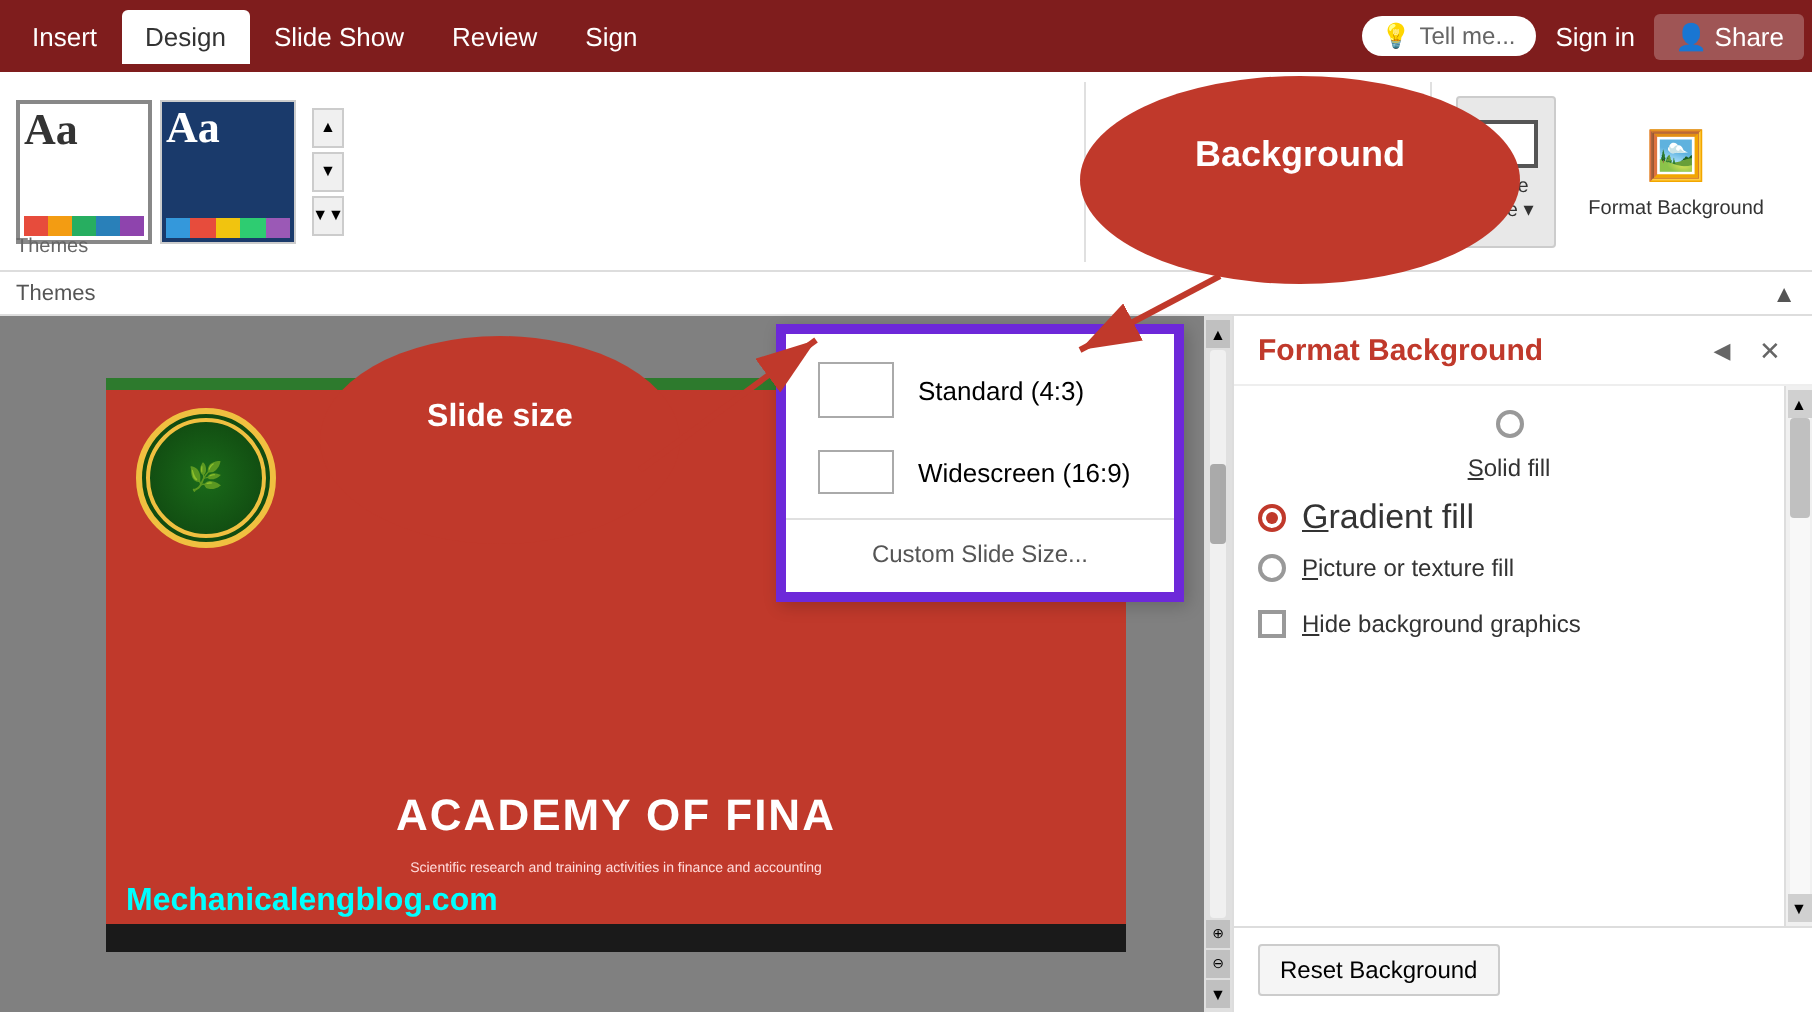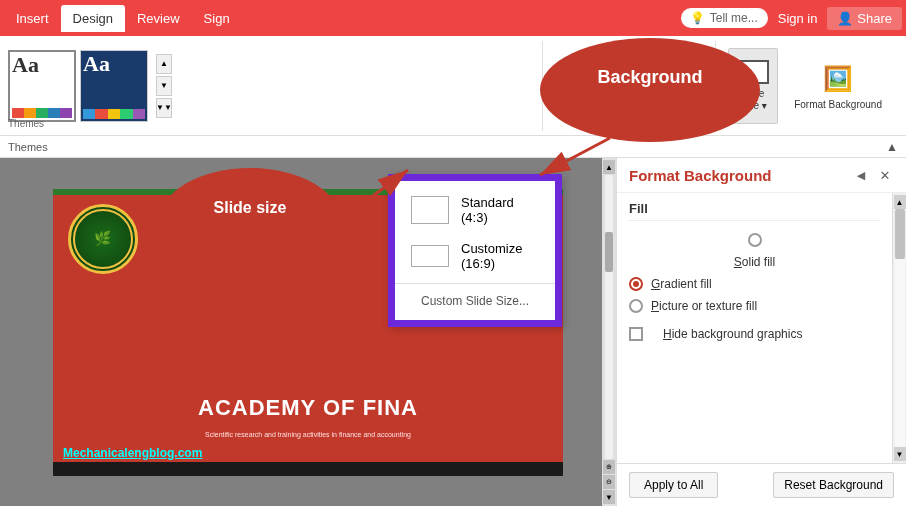--- a/index.html
+++ b/index.html
@@ -13,23 +13,24 @@
     
     .arrows-overlay { position: absolute; top: 0; left: 0; width: 100%; height: 100%; pointer-events: none; z-index: 150; }
 
     
     .ul { text-decoration: underline; }
   </style>
 </head>
 <body>
 
 <div class="ribbon">
-  <div style="display:flex; align-items:center; background:#ef4444; height:36px; padding:0 4px;">
+  <div style="display:flex; align-items:center; background:#7f1d1d; height:36px; padding:0 4px;">
     <div class="ribbon-tab" style="font-size:13px;color:white;padding:6px 12px;cursor:pointer;">Insert</div>
     <div class="ribbon-tab active" style="font-size:13px;padding:6px 12px;cursor:pointer;background:white;color:#333;border-radius:3px 3px 0 0;">Design</div>
+    <div class="ribbon-tab" style="font-size:13px;color:white;padding:6px 12px;cursor:pointer;">Slide Show</div>
     <div class="ribbon-tab" style="font-size:13px;color:white;padding:6px 12px;cursor:pointer;">Review</div>
     <div class="ribbon-tab" style="font-size:13px;color:white;padding:6px 12px;cursor:pointer;">Sign</div>
     <div style="flex:1;"></div>
     <div style="display:flex;align-items:center;background:white;border-radius:12px;padding:3px 10px;gap:4px;font-size:12px;color:#666;cursor:text;">
       <span>💡</span>
       <span>Tell me...</span>
     </div>
     <div style="color:white;font-size:13px;padding:4px 10px;cursor:pointer;">Sign in</div>
     <div style="color:white;font-size:13px;padding:4px 10px;cursor:pointer;background:rgba(255,255,255,0.25);border-radius:3px;">
       <span>👤</span>
@@ -116,96 +117,94 @@
     <div style="width:510px;height:287px;background:#c0392b;position:relative;overflow:hidden;">
       <div style="position:absolute;top:0;left:0;right:0;height:6px;background:#2d7a2d;"></div>
 
       <div style="position:absolute;top:15px;left:15px;width:70px;height:70px;border-radius:50%;border:3px solid #f0c040;background:radial-gradient(circle,#1a6b1a 0%,#0d3d0d 100%);display:flex;align-items:center;justify-content:center;overflow:hidden;">
         <div style="width:60px;height:60px;border-radius:50%;border:2px solid #f0c040;display:flex;align-items:center;justify-content:center;">
           <div style="color:#f0c040;font-size:14px;text-align:center;line-height:1.2;">🌿</div>
         </div>
       </div>
       <div style="position:absolute;bottom:55px;left:0;right:0;text-align:center;color:white;font-size:22px;font-weight:900;letter-spacing:1px;">ACADEMY OF FINA</div>
       <div style="position:absolute;bottom:38px;left:0;right:0;text-align:center;color:#ffdddd;font-size:7px;">Scientific research and training activities in finance and accounting</div>
-      <div style="position:absolute;bottom:16px;left:10px;color:#00ffff;font-size:12px;font-weight:bold;text-decoration:underline;">Mechanicalengblog.com</div>
+      <div style="position:absolute;bottom:16px;left:10px;color:#00ffff;font-size:16px;font-weight:bold;">Mechanicalengblog.com</div>
       <div style="position:absolute;bottom:0;left:0;right:0;height:14px;background:#1a1a1a;"></div>
     </div>
 
     <div style="position:absolute;right:0;top:0;bottom:0;width:14px;background:#e0e0e0;display:flex;flex-direction:column;align-items:center;padding:2px 1px;gap:1px;">
       <div style="width:12px;height:14px;background:#c0c0c0;cursor:pointer;display:flex;align-items:center;justify-content:center;font-size:8px;">▲</div>
       <div style="flex:1;background:#f0f0f0;width:8px;border-radius:2px;position:relative;">
         <div style="position:absolute;top:20%;width:8px;height:40px;background:#aaa;border-radius:2px;left:0;"></div>
       </div>
       <div style="width:12px;height:14px;background:#c0c0c0;cursor:pointer;display:flex;align-items:center;justify-content:center;font-size:7px;">⊕</div>
       <div style="width:12px;height:14px;background:#c0c0c0;cursor:pointer;display:flex;align-items:center;justify-content:center;font-size:7px;">⊖</div>
       <div style="width:12px;height:14px;background:#c0c0c0;cursor:pointer;display:flex;align-items:center;justify-content:center;font-size:8px;">▼</div>
     </div>
   </div>
 
-  <div style="position:absolute;top:16px;left:388px;background:white;border:7px solid #6d28d9;box-shadow:2px 2px 8px rgba(0,0,0,0.2);z-index:100;width:174px;padding:6px 0;">
+  <div style="position:absolute;top:4px;left:388px;background:white;border:5px solid #6d28d9;box-shadow:2px 2px 8px rgba(0,0,0,0.2);z-index:100;width:204px;padding:6px 0;">
     <div style="display:flex;align-items:center;padding:8px 16px;cursor:pointer;gap:12px;font-size:13px;">
       <div style="width:38px;height:28px;border:1px solid #aaa;background:white;flex-shrink:0;"></div>
       <span>Standard (4:3)</span>
     </div>
     <div style="display:flex;align-items:center;padding:8px 16px;cursor:pointer;gap:12px;font-size:13px;">
       <div style="width:38px;height:22px;border:1px solid #aaa;background:white;flex-shrink:0;"></div>
-      <span>Customize (16:9)</span>
+      <span>Widescreen (16:9)</span>
     </div>
     <div style="border-top:1px solid #e0e0e0;margin:4px 0;"></div>
     <div style="padding:6px 16px;color:#555;font-size:12px;text-align:center;cursor:pointer;display:block;">Custom Slide Size...</div>
   </div>
 
   <div style="width:290px;background:white;border-left:1px solid #ddd;display:flex;flex-direction:column;height:100%;flex-shrink:0;">
     <div style="display:flex;align-items:center;justify-content:space-between;padding:8px 12px;border-bottom:1px solid #eee;">
       <div style="font-size:15px;color:#c0392b;font-weight:600;">Format Background</div>
       <div style="display:flex;gap:6px;">
         <div style="width:18px;height:18px;cursor:pointer;display:flex;align-items:center;justify-content:center;font-size:11px;color:#666;">◀</div>
         <div style="width:18px;height:18px;cursor:pointer;display:flex;align-items:center;justify-content:center;font-size:13px;color:#666;">✕</div>
       </div>
     </div>
 
     <div style="display:flex;flex:1;overflow:hidden;">
       <div style="flex:1;padding:8px 12px;overflow-y:hidden;">
-        <div style="font-size:13px;font-weight:bold;color:#333;margin-bottom:8px;border-bottom:1px solid #eee;padding-bottom:4px;">Fill</div>
 
         <div style="display:flex;align-items:center;gap:8px;padding:4px 0;font-size:12px;color:#333;cursor:pointer;flex-direction:column;">
           <div style="width:14px;height:14px;border-radius:50%;border:2px solid #999;flex-shrink:0;"></div>
           <span><span class="ul">S</span>olid fill</span>
         </div>
 
-        <div style="display:flex;align-items:center;gap:8px;padding:4px 0;font-size:12px;color:#333;cursor:pointer;">
+        <div style="display:flex;align-items:center;gap:8px;padding:4px 0;font-size:17px;color:#333;cursor:pointer;">
           <div style="width:14px;height:14px;border-radius:50%;border:2px solid #c0392b;flex-shrink:0;display:flex;align-items:center;justify-content:center;">
             <div style="width:6px;height:6px;border-radius:50%;background:#c0392b;"></div>
           </div>
           <span><span class="ul">G</span>radient fill</span>
         </div>
 
         <div style="display:flex;align-items:center;gap:8px;padding:4px 0;font-size:12px;color:#333;cursor:pointer;">
           <div style="width:14px;height:14px;border-radius:50%;border:2px solid #999;flex-shrink:0;"></div>
           <span><span class="ul">P</span>icture or texture fill</span>
         </div>
 
 
-        <div style="display:flex;align-items:center;gap:20px;padding:6px 0;font-size:12px;color:#333;cursor:pointer;margin-top:4px;">
+        <div style="display:flex;align-items:center;gap:8px;padding:6px 0;font-size:12px;color:#333;cursor:pointer;margin-top:4px;">
           <div style="width:14px;height:14px;border:2px solid #999;flex-shrink:0;"></div>
           <span><span class="ul">H</span>ide background graphics</span>
         </div>
       </div>
 
       <div style="width:14px;background:#f0f0f0;border-left:1px solid #ddd;display:flex;flex-direction:column;align-items:center;padding:2px 0;">
         <div style="width:12px;height:14px;background:#d0d0d0;cursor:pointer;display:flex;align-items:center;justify-content:center;font-size:8px;">▲</div>
         <div style="flex:1;width:10px;background:#f8f8f8;">
           <div style="width:10px;height:50px;background:#c0c0c0;border-radius:2px;"></div>
         </div>
         <div style="width:12px;height:14px;background:#d0d0d0;cursor:pointer;display:flex;align-items:center;justify-content:center;font-size:8px;">▼</div>
       </div>
     </div>
 
     <div style="border-top:1px solid #ddd;padding:8px 12px;display:flex;gap:8px;justify-content:space-between;">
-      <div style="padding:5px 14px;font-size:12px;border:1px solid #ccc;background:#f5f5f5;cursor:pointer;border-radius:2px;">Apply to All</div>
       <div style="padding:5px 10px;font-size:12px;border:1px solid #ccc;background:#f5f5f5;cursor:pointer;border-radius:2px;">Reset Background</div>
     </div>
   </div>
 </div>
 
 <svg class="arrows-overlay" xmlns="http://www.w3.org/2000/svg" style="position:absolute;top:0;left:0;width:906px;height:506px;pointer-events:none;z-index:200;">
 
   <ellipse cx="250" cy="220" rx="90" ry="52" fill="#c0392b"></ellipse>
   <text x="250" y="213" text-anchor="middle" fill="white" font-weight="bold" font-size="16" font-family="Arial">Slide size</text>
 

